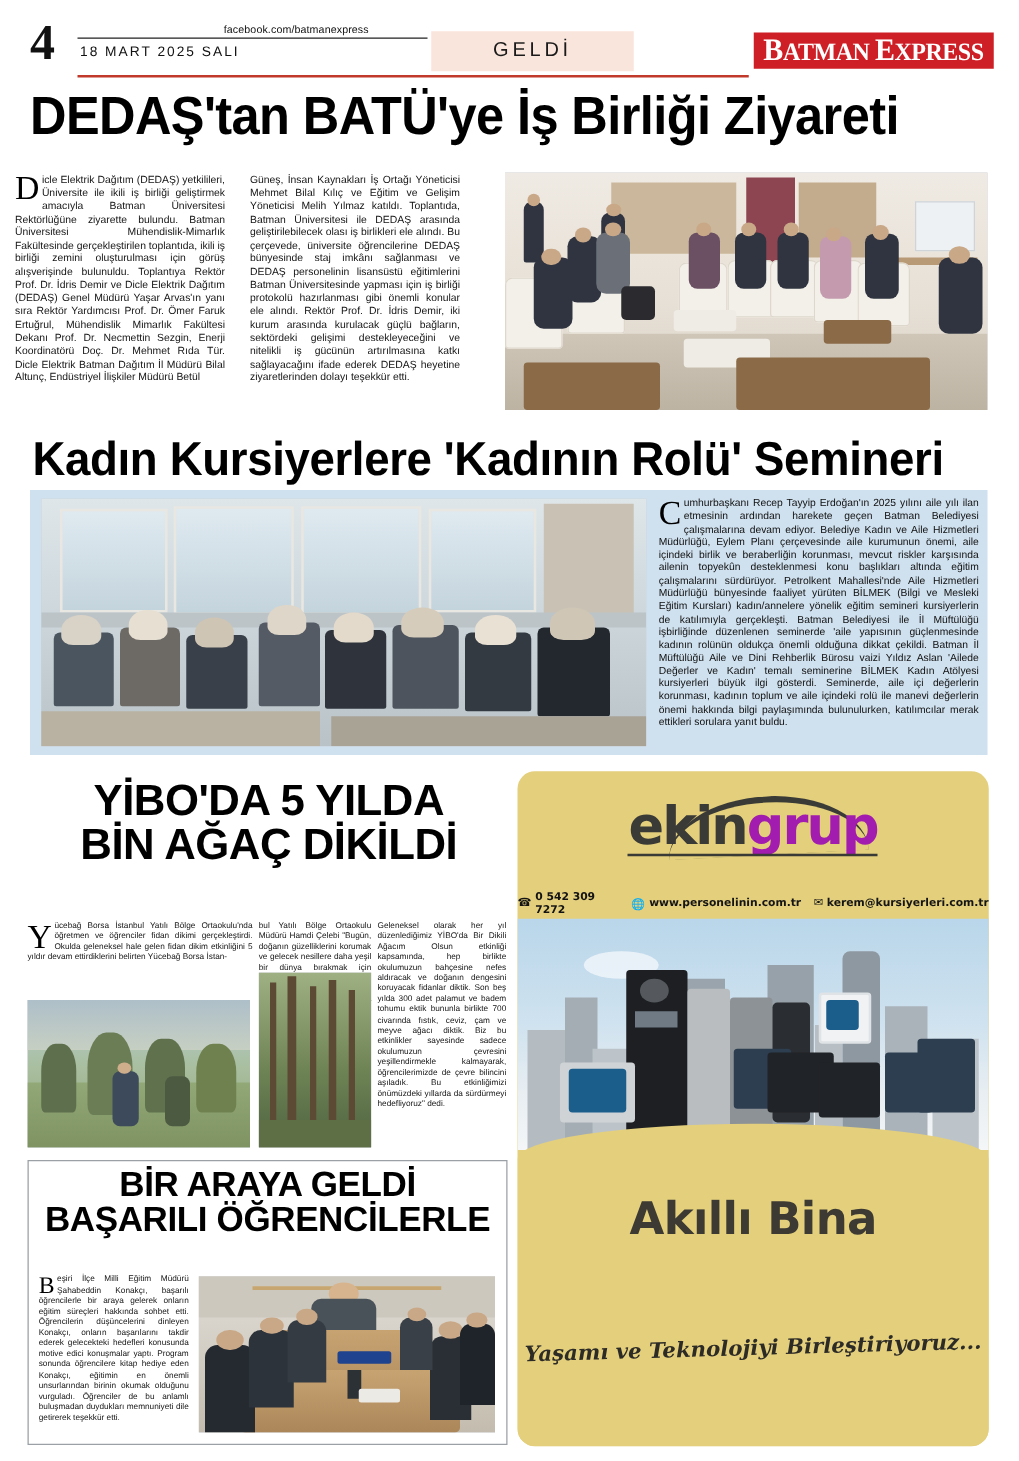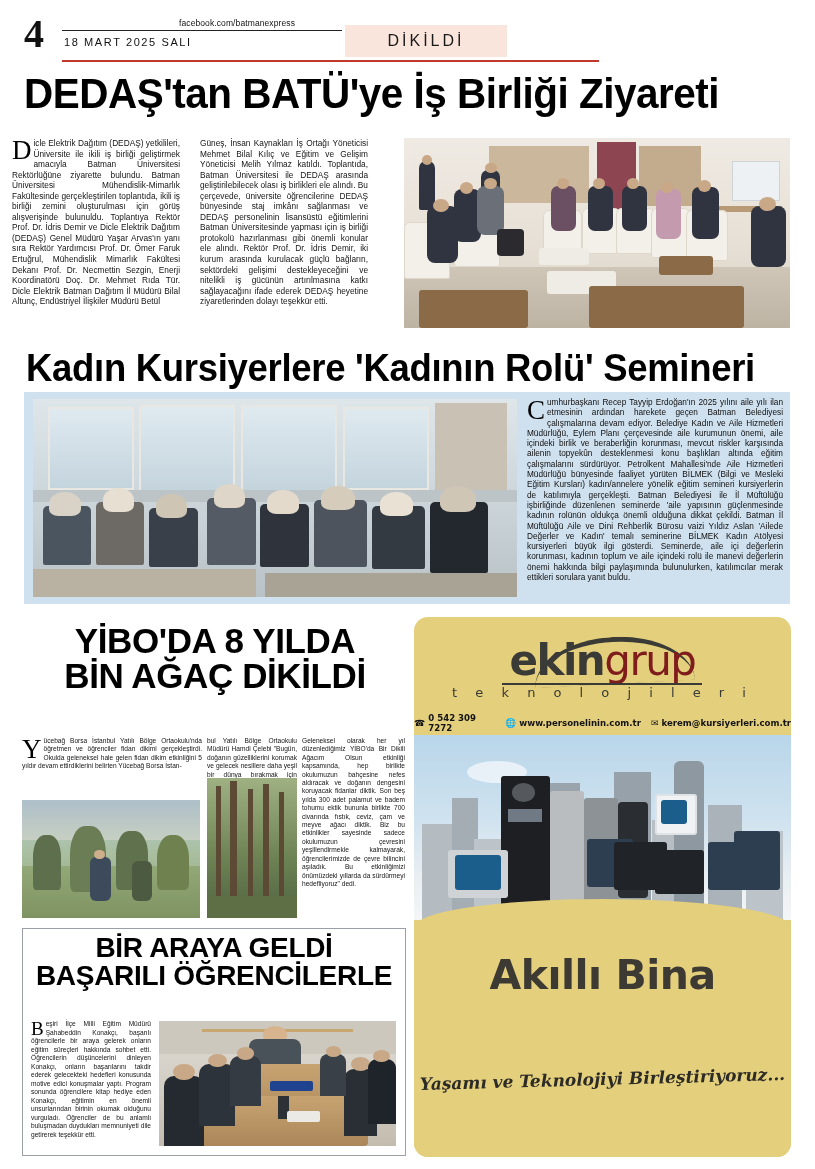--- a/index.html
+++ b/index.html
@@ -326,21 +326,21 @@
     left: 0; right: 0;
     top: 22px;
     text-align: center;
     font-family: "DejaVu Sans", sans-serif;
     font-size: 42px;
     font-weight: bold;
     color: #3a3a36;
     letter-spacing: -1.5px;
     line-height: 44px;
   }
-  #ad-logo .thin { font-weight: normal; color: #7f1d1d; }
+  #ad-logo .thin { font-weight: bold; color: #a21caf; }
   #ad-logo-sub {
     position: absolute;
     left: 0; right: 0;
     top: 68px;
     text-align: center;
     font-size: 13px;
     letter-spacing: 7px;
     color: #3a3a36;
     font-family: "DejaVu Sans", sans-serif;
   }
@@ -397,21 +397,21 @@
     background: #e3cf7c;
     border-radius: 60% 60% 0 0 / 34px 34px 0 0;
   }
   #ad-title {
     position: absolute;
     left: 0; right: 0;
     top: 332px;
     text-align: center;
     font-family: "DejaVu Sans", sans-serif;
     font-weight: bold;
-    font-size: 41px;
+    font-size: 36px;
     line-height: 53px;
     color: #3c3a33;
     letter-spacing: -0.5px;
   }
   #ad-slogan {
     position: absolute;
     left: 0; right: 0;
     top: 452px;
     text-align: center;
     font-family: "DejaVu Serif", serif;
@@ -460,21 +460,24 @@
 <body>
 
 <div class="page">
 
   <div class="masthead">
     <div class="page-number">4</div>
     <div class="fb-line"></div>
     <div class="fb-url">facebook.com/batmanexpress</div>
     <div class="issue-date">18 MART 2025 SALI</div>
     <div class="section-tag">
-      <span>DİKİLDİ</span>
+      <span>GELDİ</span>
+    </div>
+    <div class="brand">
+      <span><b>B</b>ATMAN <b>E</b>XPRESS</span>
     </div>
     <div class="rule-red"></div>
   </div>
 
   <div class="h-main" id="headline-1">DEDAŞ'tan BATÜ'ye İş Birliği Ziyareti</div>
 
   <div class="art1-col dropcap" id="art1-col-a">Dicle Elektrik Dağıtım (DEDAŞ) yetkilileri, Üniversite ile ikili iş birliği geliştirmek amacıyla Batman Üniversitesi Rektörlüğüne ziyarette bulundu. Batman Üniversitesi Mühendislik-Mimarlık Fakültesinde gerçekleştirilen toplantıda, ikili iş birliği zemini oluşturulması için görüş alışverişinde bulunuldu. Toplantıya Rektör Prof. Dr. İdris Demir ve Dicle Elektrik Dağıtım (DEDAŞ) Genel Müdürü Yaşar Arvas'ın yanı sıra Rektör Yardımcısı Prof. Dr. Ömer Faruk Ertuğrul, Mühendislik Mimarlık Fakültesi Dekanı Prof. Dr. Necmettin Sezgin, Enerji Koordinatörü Doç. Dr. Mehmet Rıda Tür. Dicle Elektrik Batman Dağıtım İl Müdürü Bilal Altunç, Endüstriyel İlişkiler Müdürü Betül</div>
   <div class="art1-col" id="art1-col-b">Güneş, İnsan Kaynakları İş Ortağı Yöneticisi Mehmet Bilal Kılıç ve Eğitim ve Gelişim Yöneticisi Melih Yılmaz katıldı. Toplantıda, Batman Üniversitesi ile DEDAŞ arasında geliştirilebilecek olası iş birlikleri ele alındı. Bu çerçevede, üniversite öğrencilerine DEDAŞ bünyesinde staj imkânı sağlanması ve DEDAŞ personelinin lisansüstü eğitimlerini Batman Üniversitesinde yapması için iş birliği protokolü hazırlanması gibi önemli konular ele alındı. Rektör Prof. Dr. İdris Demir, iki kurum arasında kurulacak güçlü bağların, sektördeki gelişimi destekleyeceğini ve nitelikli iş gücünün artırılmasına katkı sağlayacağını ifade ederek DEDAŞ heyetine ziyaretlerinden dolayı teşekkür etti.</div>
 
   <div class="photo" id="photo-1">
@@ -558,21 +561,21 @@
     <div class="sc seat" style="left:82%;top:52%;width:12%;height:36%;background:#23282e;"></div>
     <div class="sc scarf" style="left:84%;top:44%;width:7.5%;height:13%;background:#cfc6b6;"></div>
 
     <div class="sc" style="left:0%;top:86%;width:46%;height:14%;background:#b9b1a2;"></div>
     <div class="sc" style="left:48%;top:88%;width:52%;height:12%;background:#a9a396;"></div>
   </div>
 
   <div id="art2-text" class="dropcap">Cumhurbaşkanı Recep Tayyip Erdoğan'ın 2025 yılını aile yılı ilan etmesinin ardından harekete geçen Batman Belediyesi çalışmalarına devam ediyor. Belediye Kadın ve Aile Hizmetleri Müdürlüğü, Eylem Planı çerçevesinde aile kurumunun önemi, aile içindeki birlik ve beraberliğin korunması, mevcut riskler karşısında ailenin topyekûn desteklenmesi konu başlıkları altında eğitim çalışmalarını sürdürüyor. Petrolkent Mahallesi'nde Aile Hizmetleri Müdürlüğü bünyesinde faaliyet yürüten BİLMEK (Bilgi ve Mesleki Eğitim Kursları) kadın/annelere yönelik eğitim semineri kursiyerlerin de katılımıyla gerçekleşti. Batman Belediyesi ile İl Müftülüğü işbirliğinde düzenlenen seminerde 'aile yapısının güçlenmesinde kadının rolünün oldukça önemli olduğuna dikkat çekildi. Batman İl Müftülüğü Aile ve Dini Rehberlik Bürosu vaizi Yıldız Aslan 'Ailede Değerler ve Kadın' temalı seminerine BİLMEK Kadın Atölyesi kursiyerleri büyük ilgi gösterdi. Seminerde, aile içi değerlerin korunması, kadının toplum ve aile içindeki rolü ile manevi değerlerin önemi hakkında bilgi paylaşımında bulunulurken, katılımcılar merak ettikleri sorulara yanıt buldu.</div>
 
   <div class="h-block" id="headline-3">
-    <div>YİBO'DA 8 YILDA</div>
+    <div>YİBO'DA 5 YILDA</div>
     <div>BİN AĞAÇ DİKİLDİ</div>
   </div>
 
   <div id="art3-col-a" class="dropcap">Yücebağ Borsa İstanbul Yatılı Bölge Ortaokulu'nda öğretmen ve öğrenciler fidan dikimi gerçekleştirdi. Okulda geleneksel hale gelen fidan dikim etkinliğini 5 yıldır devam ettirdiklerini belirten Yücebağ Borsa İstan-</div>
   <div id="art3-col-b">bul Yatılı Bölge Ortaokulu Müdürü Hamdi Çelebi "Bugün, doğanın güzelliklerini korumak ve gelecek nesillere daha yeşil bir dünya bırakmak için öğrencilerimiz, öğretmenlerimiz, idaremiz ve personellerimizle bir araya geldik.</div>
   <div id="art3-col-c">Geleneksel olarak her yıl düzenlediğimiz YİBO'da Bir Dikili Ağacım Olsun etkinliği kapsamında, hep birlikte okulumuzun bahçesine nefes aldıracak ve doğanın dengesini koruyacak fidanlar diktik. Son beş yılda 300 adet palamut ve badem tohumu ektik bununla birlikte 700 civarında fıstık, ceviz, çam ve meyve ağacı diktik. Biz bu etkinlikler sayesinde sadece okulumuzun çevresini yeşillendirmekle kalmayarak, öğrencilerimizde de çevre bilincini aşıladık. Bu etkinliğimizi önümüzdeki yıllarda da sürdürmeyi hedefliyoruz" dedi.</div>
 
   <div class="photo" id="photo-3">
     <div class="sc tree-bg"></div>
     <div class="sc" style="left:0;top:0;width:100%;height:34%;background:linear-gradient(#aebfc9,#c6cfc2);"></div>
@@ -632,21 +635,20 @@
   </div>
 
   <div id="ad-box">
 
     <div id="ad-logo-area">
       <div id="ad-swoosh"></div>
       <div id="ad-logo">
         <span>ek</span><span>in</span><span class="thin">grup</span>
       </div>
       <div id="ad-logo-underline"></div>
-      <div id="ad-logo-sub">t e k n o l o j i l e r i</div>
     </div>
 
     <div id="ad-contact">
       <span class="ci">
         <span class="gl">☎</span>
         <span>0 542 309 7272</span>
       </span>
       <span class="ci">
         <span class="gl">🌐</span>
         <span>www.personelinin.com.tr</span>

